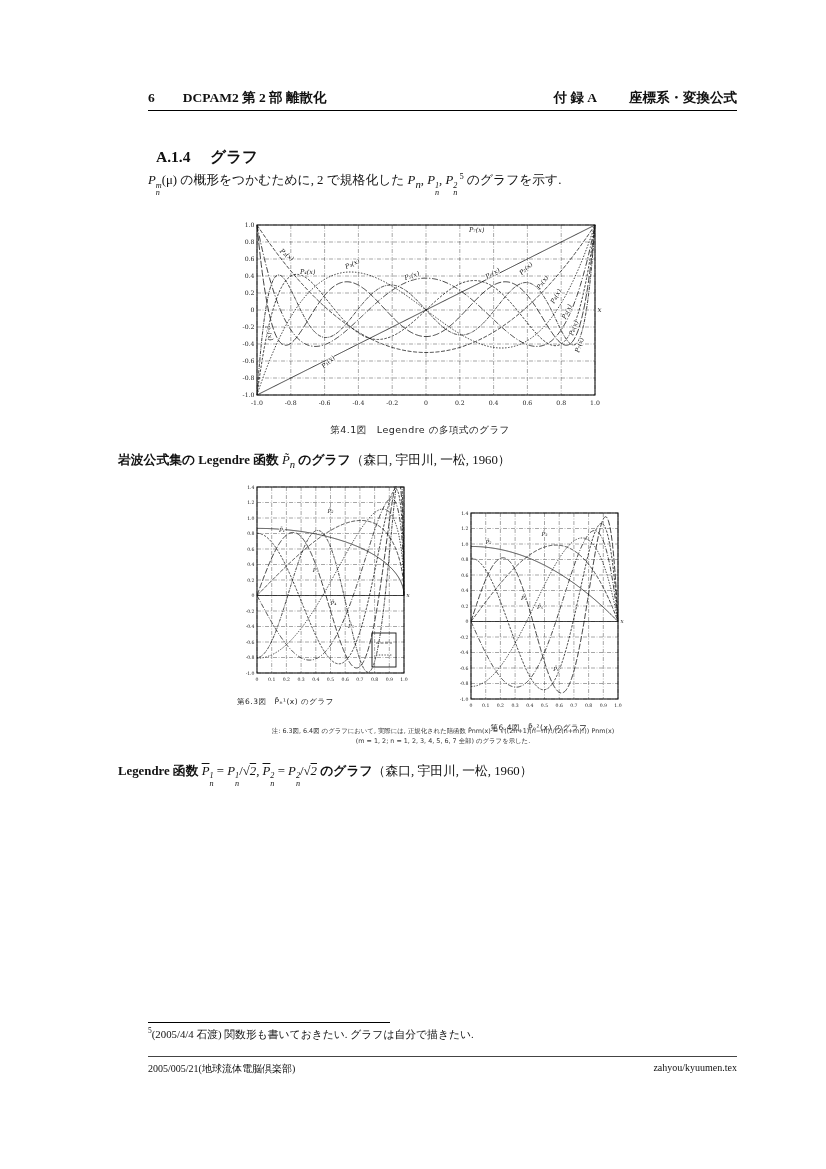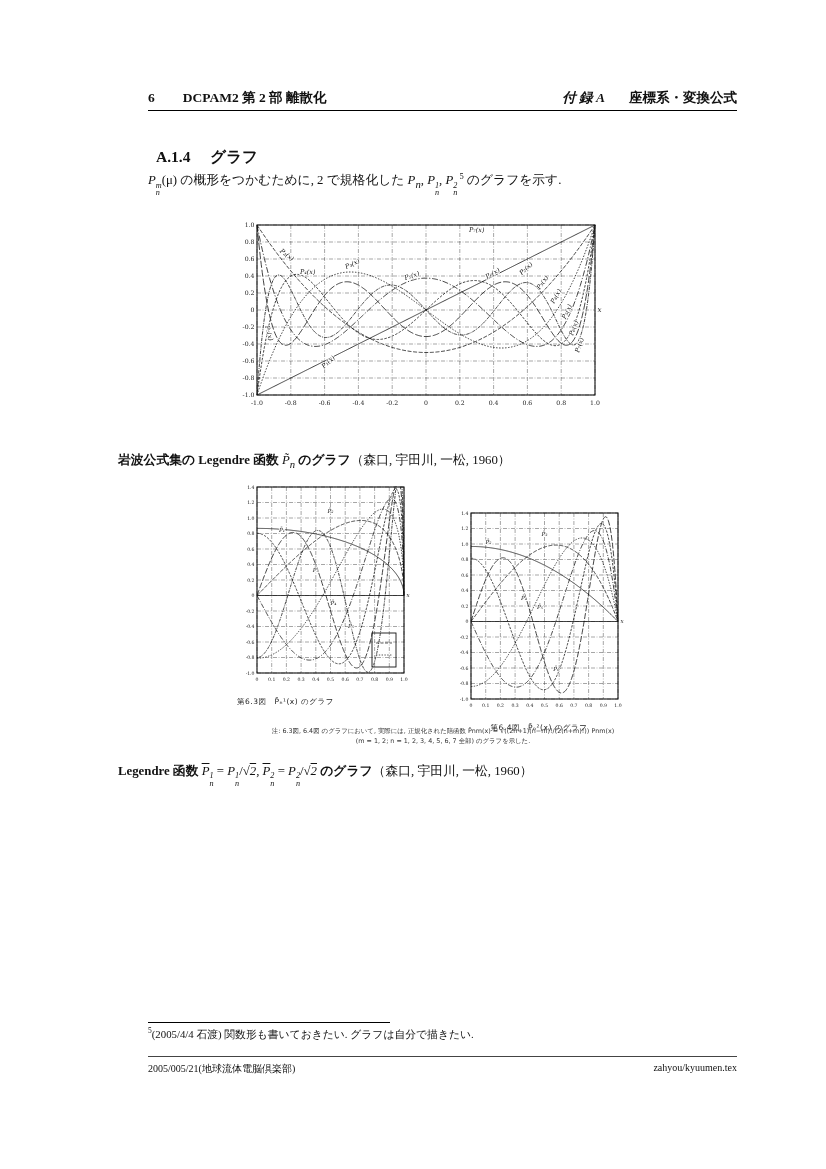--- a/index.html
+++ b/index.html
@@ -3,21 +3,21 @@
 <meta charset="utf-8">
 <style>
   html,body{margin:0;padding:0;background:#e8e8e8;}
   .page{position:relative;width:826px;height:1169px;background:#ffffff;
         font-family:"Liberation Serif",serif;color:#111;overflow:hidden;}
   
   .hdr{position:absolute;left:148px;right:89px;top:89px;display:flex;align-items:baseline;
        font-weight:bold;font-size:13.5px;}
   .hdr .pgnum{margin-right:28px;}
   .hdr .sp{flex:1;}
-  .hdr .hrl{margin-right:24px;font-style:italic;}
+  .hdr .hrl{margin-right:32px;}
   .hdr-rule{position:absolute;left:148px;right:89px;top:110px;border-top:1px solid #000;}
   
   .sec{position:absolute;left:148px;top:139px;margin:8px;font-size:15.5px;font-weight:bold;}
   .sec .sec-title{font-family:"Liberation Sans",sans-serif;margin-left:16px;}
   
   .para{position:absolute;left:148px;top:170px;width:590px;margin:0;font-size:12.8px;line-height:1.45;}
   .m{font-style:italic;}
   .ss{display:inline-flex;flex-direction:column;align-items:flex-start;font-size:8.2px;
       line-height:0.95;vertical-align:-0.42em;font-style:italic;}
   .ss sup,.ss sub{font-size:inherit;line-height:inherit;vertical-align:baseline;position:static;}
@@ -149,20 +149,21 @@
         <text font-size="6.4" font-style="italic" fill="#111" text-anchor="middle" paint-order="stroke" stroke="#ffffff" stroke-width="1.4" transform="translate(262.6,58.2) rotate(-30)">P₆(x)</text>
         <text font-size="6.4" font-style="italic" fill="#111" text-anchor="middle" paint-order="stroke" stroke="#ffffff" stroke-width="1.4" transform="translate(245.7,14.8) rotate(0)">P₇(x)</text>
         <text font-size="6.4" font-style="italic" fill="#111" text-anchor="middle" paint-order="stroke" stroke="#ffffff" stroke-width="1.4" transform="translate(36.1,116.8) rotate(75)">P₅(x)</text>
         <text font-size="6.4" font-style="italic" fill="#111" text-anchor="middle" paint-order="stroke" stroke="#ffffff" stroke-width="1.4" transform="translate(296.4,53.1) rotate(-42)">P₂(x)</text>
         <text font-size="6.4" font-style="italic" fill="#111" text-anchor="middle" paint-order="stroke" stroke="#ffffff" stroke-width="1.4" transform="translate(313.3,66.7) rotate(-55)">P₃(x)</text>
         <text font-size="6.4" font-style="italic" fill="#111" text-anchor="middle" paint-order="stroke" stroke="#ffffff" stroke-width="1.4" transform="translate(326.8,80.3) rotate(-60)">P₄(x)</text>
         <text font-size="6.4" font-style="italic" fill="#111" text-anchor="middle" paint-order="stroke" stroke="#ffffff" stroke-width="1.4" transform="translate(337.8,95.5) rotate(-65)">P₅(x)</text>
         <text font-size="6.4" font-style="italic" fill="#111" text-anchor="middle" paint-order="stroke" stroke="#ffffff" stroke-width="1.4" transform="translate(344.6,111.7) rotate(-70)">P₆(x)</text>
         <text font-size="6.4" font-style="italic" fill="#111" text-anchor="middle" paint-order="stroke" stroke="#ffffff" stroke-width="1.4" transform="translate(350.5,128.7) rotate(-72)">P₇(x)</text>
       </svg>
+    <div class="scap">第4.1図　Legendre の多項式のグラフ</div>
   </div>
 
   <div class="cap cap1">
     <span class="b">岩波公式集の Legendre 函数 </span><span class="m"><i>P̃</i><sub>n</sub></span><span class="b"> のグラフ</span><span>（森口, 宇田川, 一松, 1960）</span>
   </div>
 
   <div class="fig2a">
     <svg class="scan" width="176" height="210" viewBox="0 0 176 210">
         <line x1="20" y1="6" x2="20" y2="192" stroke="#3a3a3a" stroke-width="0.45" stroke-dasharray="4 1.6 0.8 1.6"></line>
         <line x1="34.7" y1="6" x2="34.7" y2="192" stroke="#3a3a3a" stroke-width="0.45" stroke-dasharray="4 1.6 0.8 1.6"></line>

